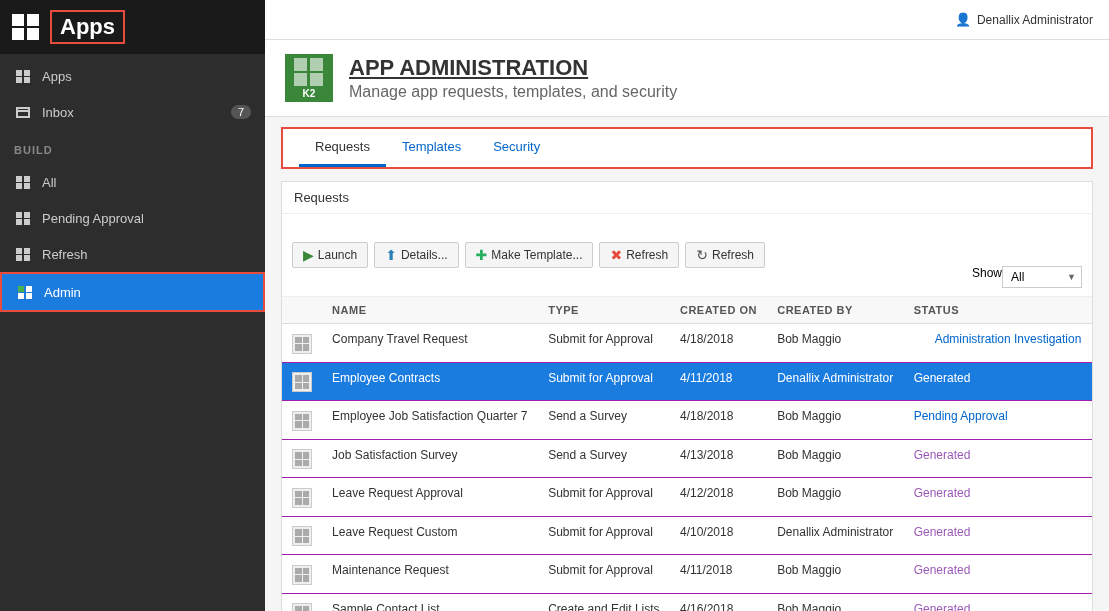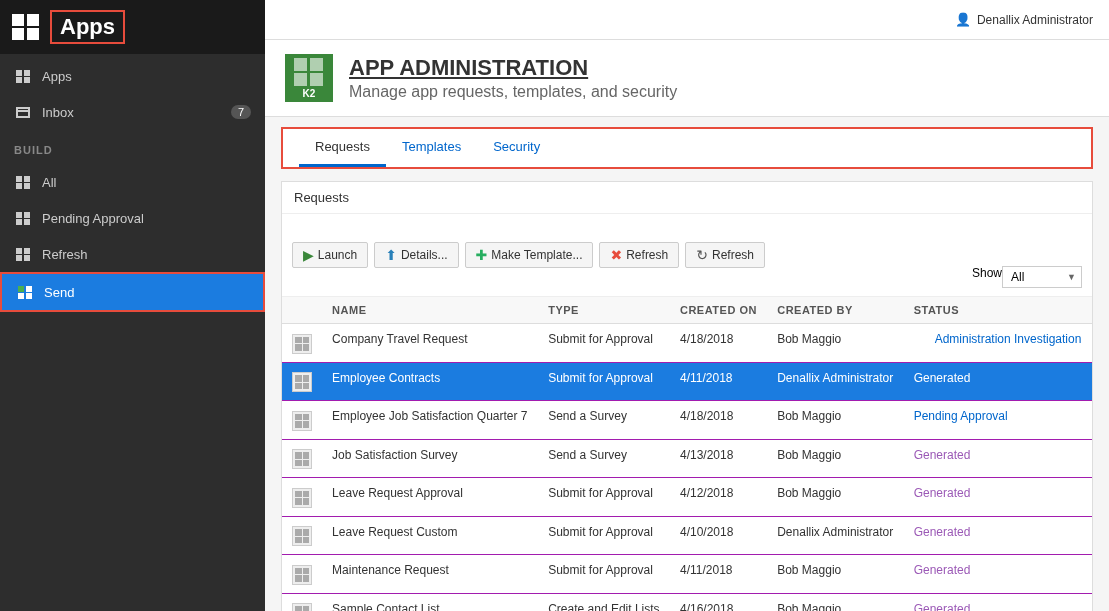--- a/index.html
+++ b/index.html
@@ -358,21 +358,21 @@
     </div>
     <div class="sidebar-item active" style="border: 2px solid #e74c3c;">
       <div class="sidebar-icon">
         <div style="display:grid;grid-template-columns:1fr 1fr;gap:1px;width:14px;">
           <span style="width:6px;height:6px;background:#4CAF50;display:block;"></span>
           <span style="width:6px;height:6px;background:#fff;display:block;"></span>
           <span style="width:6px;height:6px;background:#fff;display:block;"></span>
           <span style="width:6px;height:6px;background:#fff;display:block;"></span>
         </div>
       </div>
-      <span>Send</span>
+      <span>Admin</span>
     </div>
   </div>
 </div>
 
 <div class="main">
 
   <div class="topbar">
     <div class="topbar-user">
       <span class="user-icon">👤</span>
       <span>Denallix Administrator</span>

